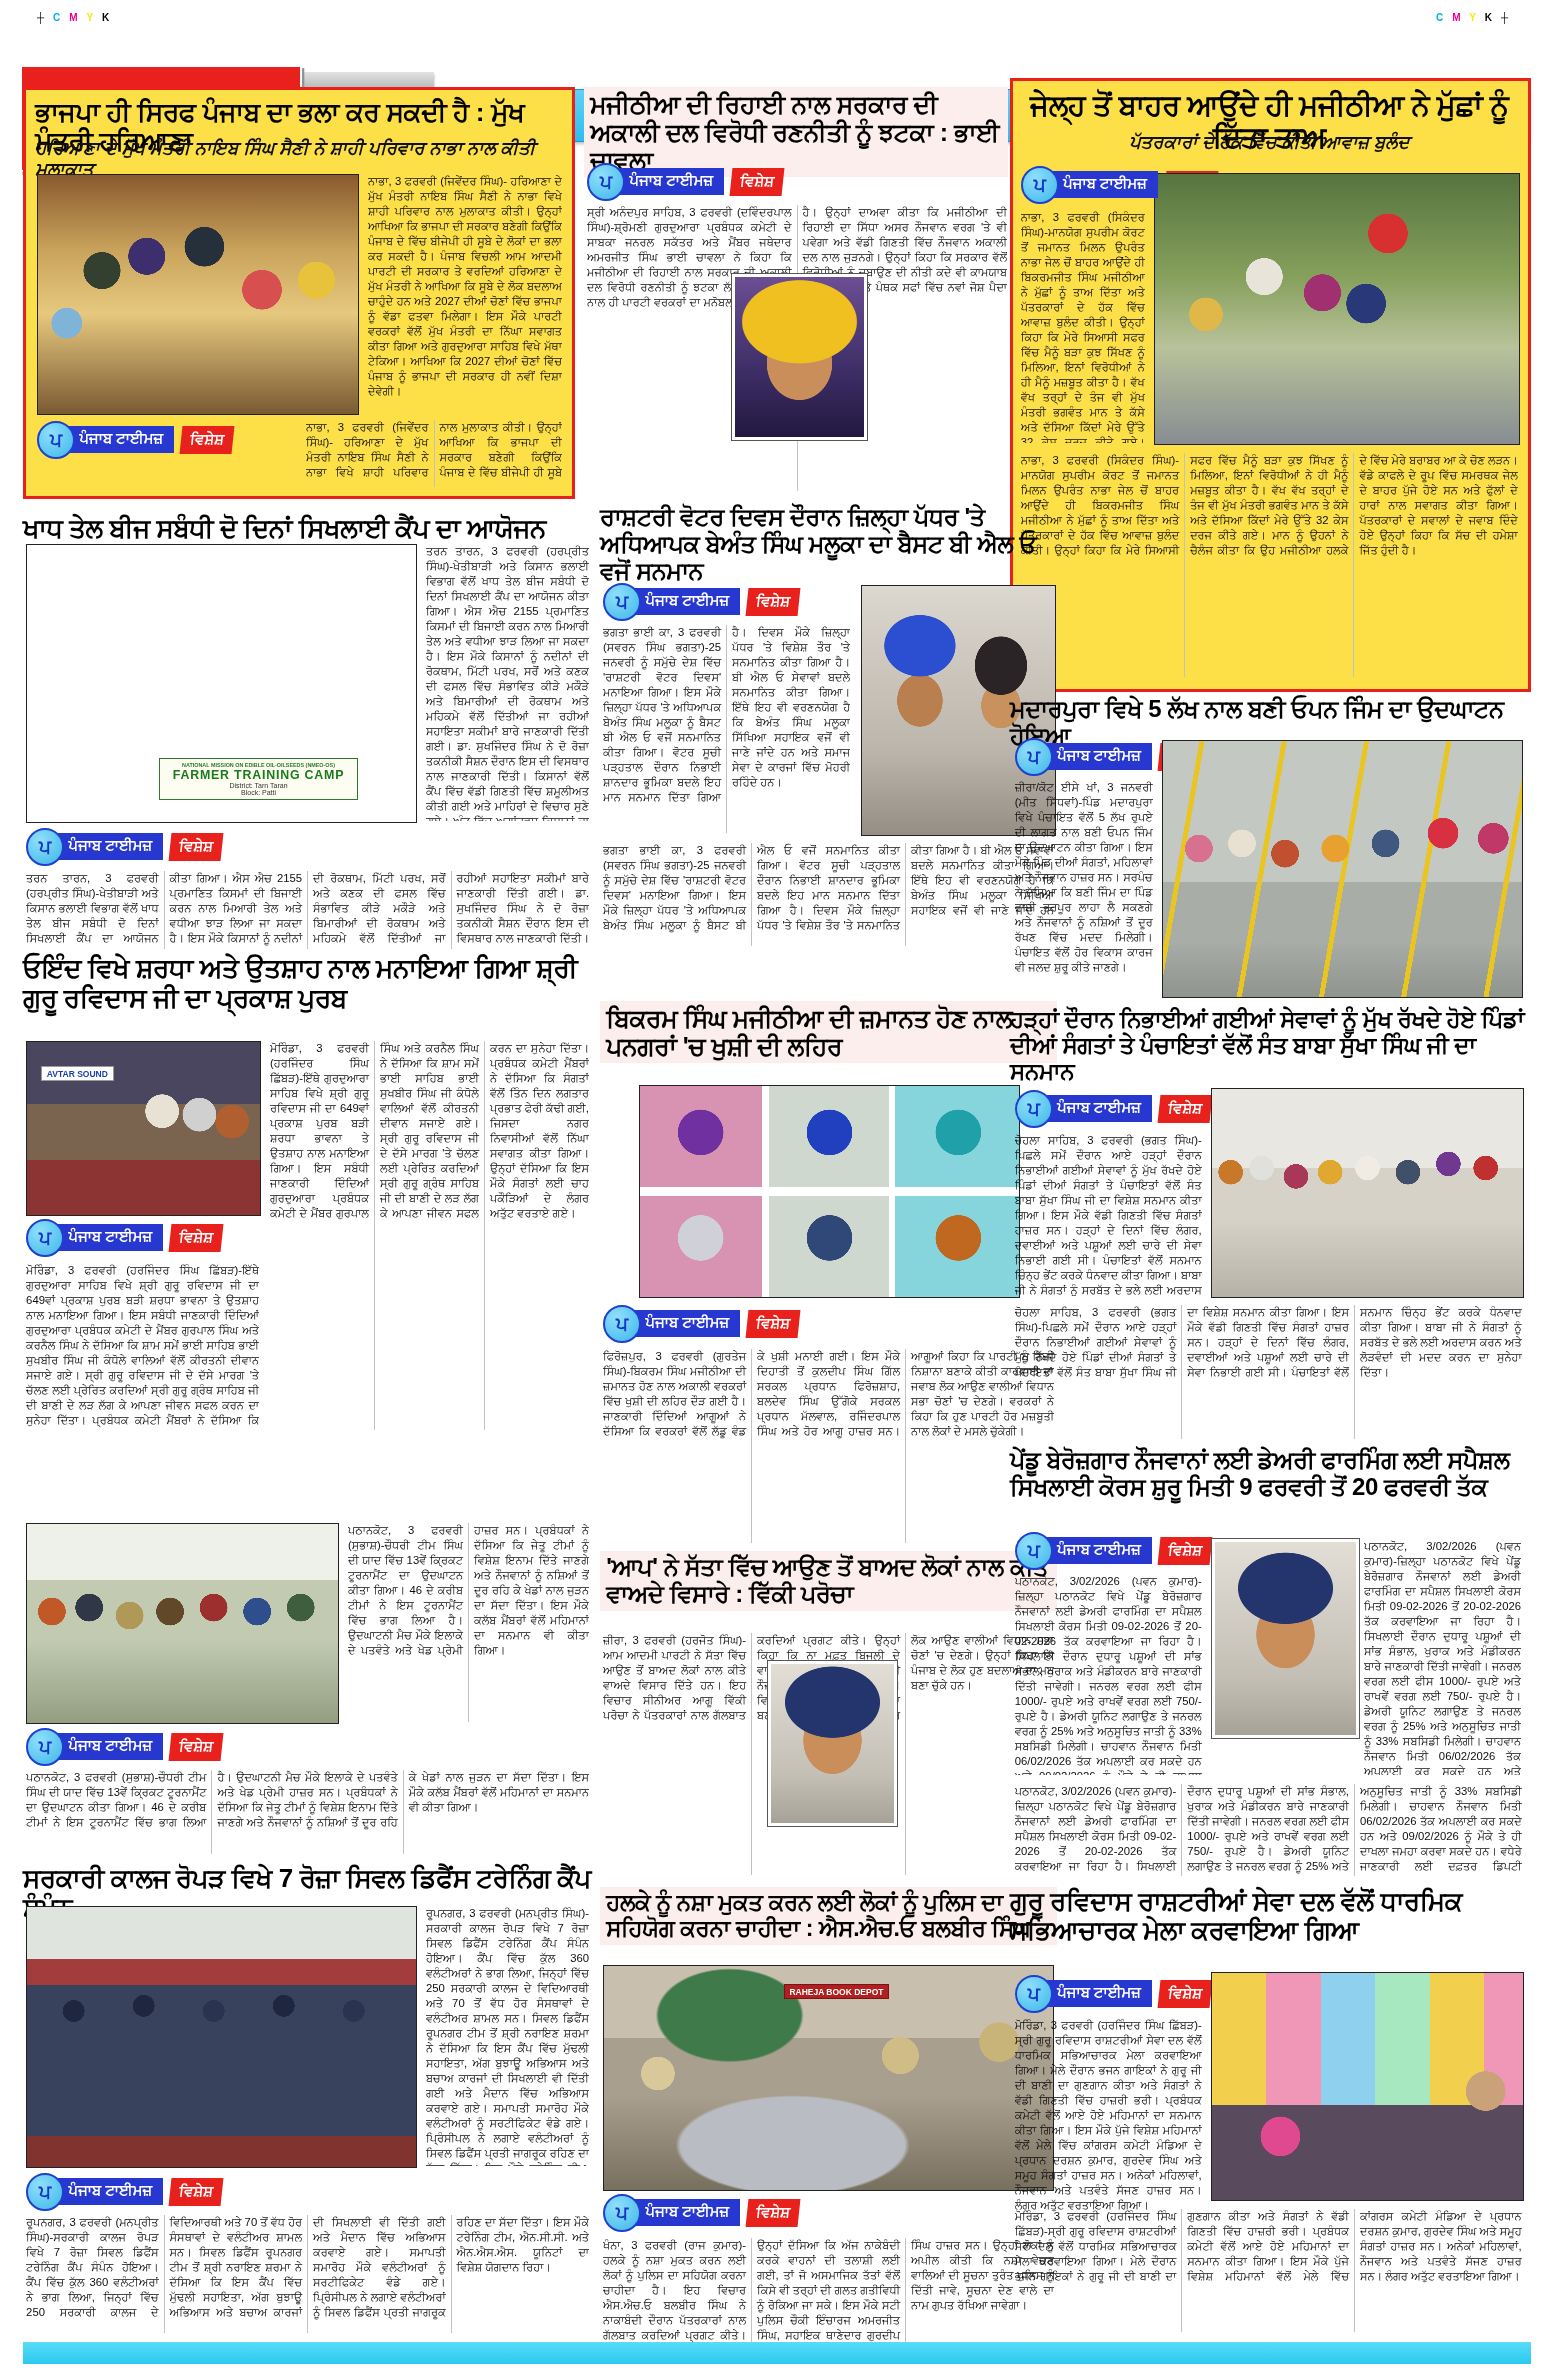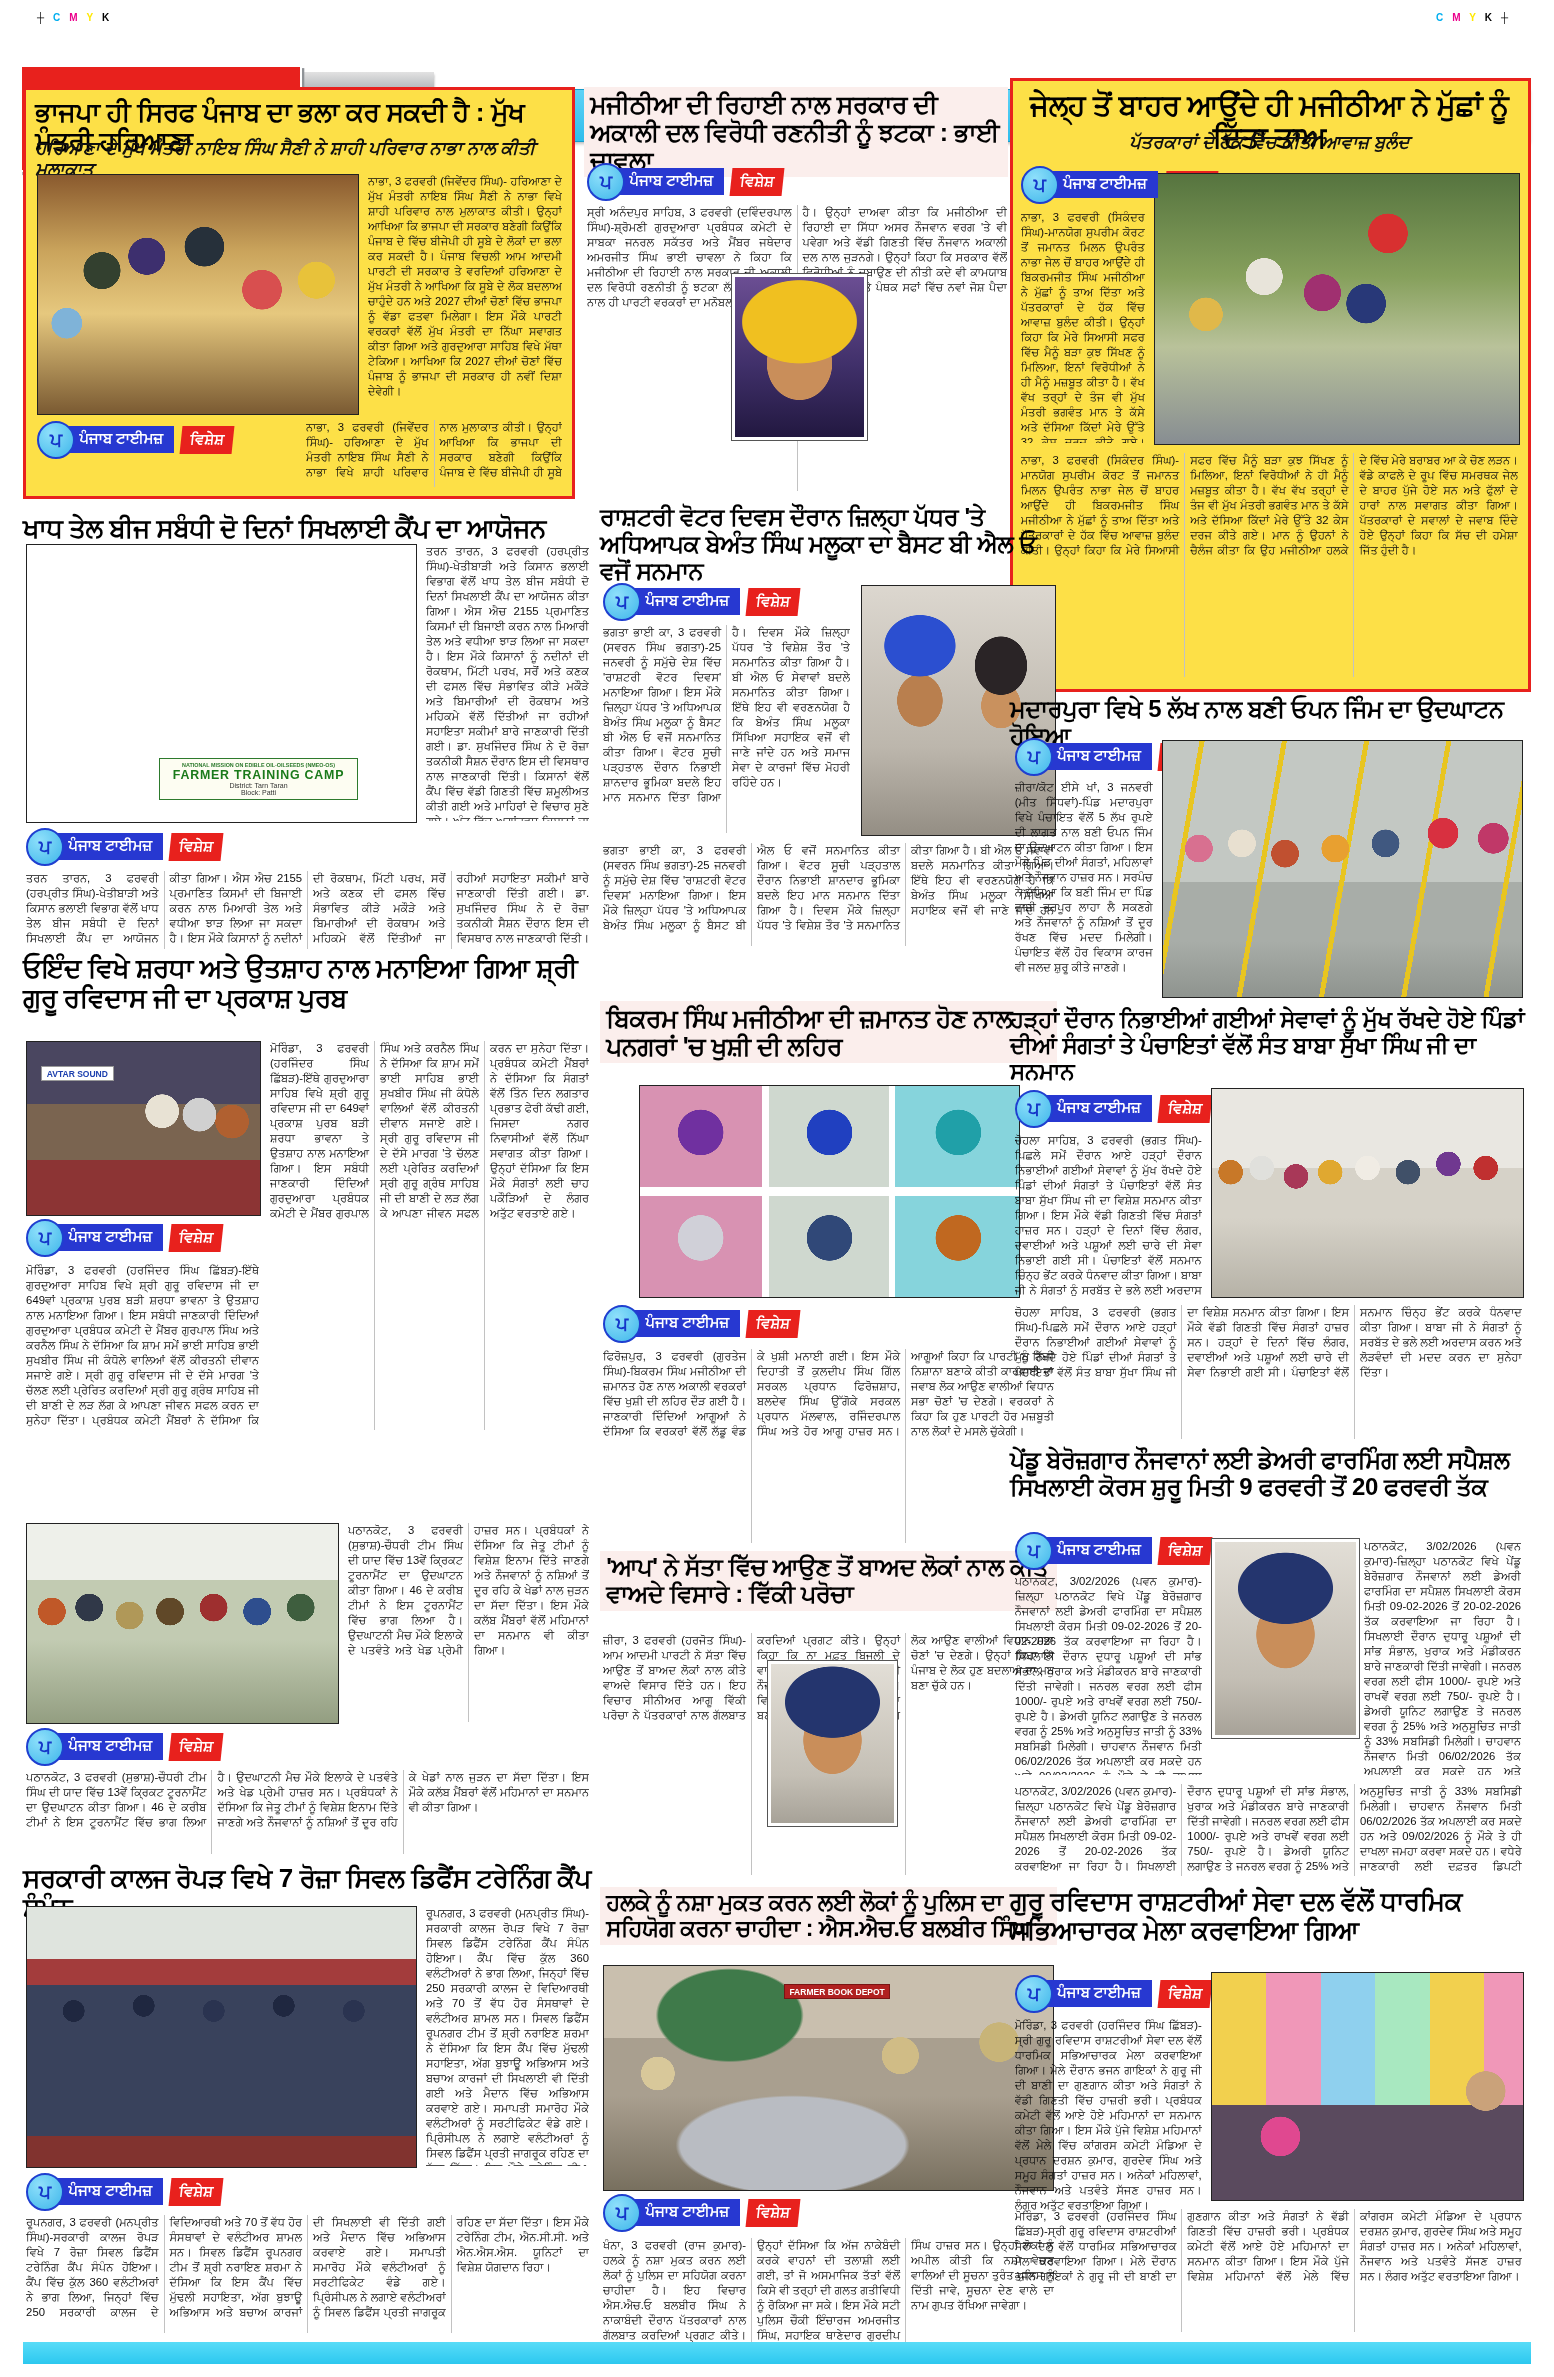--- a/index.html
+++ b/index.html
@@ -333,21 +333,21 @@
       <span class="circ">ਪ</span>
       <span class="bar">ਪੰਜਾਬ ਟਾਈਮਜ਼</span>
       <span class="sp">ਵਿਸ਼ੇਸ਼</span>
     </div>
     <div class="bd cols4 abs" style="left:3.1px;top:351px;width:563px;height:118px;">ਰੂਪਨਗਰ, 3 ਫਰਵਰੀ (ਮਨਪ੍ਰੀਤ ਸਿੰਘ)-ਸਰਕਾਰੀ ਕਾਲਜ ਰੋਪੜ ਵਿਖੇ 7 ਰੋਜ਼ਾ ਸਿਵਲ ਡਿਫੈਂਸ ਟਰੇਨਿੰਗ ਕੈਂਪ ਸੰਪੰਨ ਹੋਇਆ। ਕੈਂਪ ਵਿੱਚ ਕੁੱਲ 360 ਵਲੰਟੀਅਰਾਂ ਨੇ ਭਾਗ ਲਿਆ, ਜਿਨ੍ਹਾਂ ਵਿੱਚ 250 ਸਰਕਾਰੀ ਕਾਲਜ ਦੇ ਵਿਦਿਆਰਥੀ ਅਤੇ 70 ਤੋਂ ਵੱਧ ਹੋਰ ਸੰਸਥਾਵਾਂ ਦੇ ਵਲੰਟੀਅਰ ਸ਼ਾਮਲ ਸਨ। ਸਿਵਲ ਡਿਫੈਂਸ ਰੂਪਨਗਰ ਟੀਮ ਤੋਂ ਸ਼੍ਰੀ ਨਰਾਇਣ ਸ਼ਰਮਾ ਨੇ ਦੱਸਿਆ ਕਿ ਇਸ ਕੈਂਪ ਵਿੱਚ ਮੁੱਢਲੀ ਸਹਾਇਤਾ, ਅੱਗ ਬੁਝਾਊ ਅਭਿਆਸ ਅਤੇ ਬਚਾਅ ਕਾਰਜਾਂ ਦੀ ਸਿਖਲਾਈ ਵੀ ਦਿੱਤੀ ਗਈ ਅਤੇ ਮੈਦਾਨ ਵਿੱਚ ਅਭਿਆਸ ਕਰਵਾਏ ਗਏ। ਸਮਾਪਤੀ ਸਮਾਰੋਹ ਮੌਕੇ ਵਲੰਟੀਅਰਾਂ ਨੂੰ ਸਰਟੀਫਿਕੇਟ ਵੰਡੇ ਗਏ। ਪ੍ਰਿੰਸੀਪਲ ਨੇ ਲਗਾਏ ਵਲੰਟੀਅਰਾਂ ਨੂੰ ਸਿਵਲ ਡਿਫੈਂਸ ਪ੍ਰਤੀ ਜਾਗਰੂਕ ਰਹਿਣ ਦਾ ਸੱਦਾ ਦਿੱਤਾ। ਇਸ ਮੌਕੇ ਟਰੇਨਿੰਗ ਟੀਮ, ਐਨ.ਸੀ.ਸੀ. ਅਤੇ ਐਨ.ਐਸ.ਐਸ. ਯੂਨਿਟਾਂ ਦਾ ਵਿਸ਼ੇਸ਼ ਯੋਗਦਾਨ ਰਿਹਾ।</div>
   </div>
 
   <div class="abs" style="left:600px;top:1887px;width:457px;height:452px;">
     <h2 class="hl pinkhead abs" style="left:0;top:0;width:445px;font-size:23px;">ਹਲਕੇ ਨੂੰ ਨਸ਼ਾ ਮੁਕਤ ਕਰਨ ਲਈ ਲੋਕਾਂ ਨੂੰ ਪੁਲਿਸ ਦਾ ਸਹਿਯੋਗ ਕਰਨਾ ਚਾਹੀਦਾ : ਐਸ.ਐਚ.ਓ ਬਲਬੀਰ ਸਿੰਘ</h2>
     <div class="ph sc13" style="left:3.1px;top:78px;width:449px;height:224px;">
-      <div class="ph-label red" style="left:40%;top:8%;">FARMER BOOK DEPOT</div>
+      <div class="ph-label red" style="left:40%;top:8%;">RAHEJA BOOK DEPOT</div>
     </div>
     <div class="badge abs" style="left:3.1px;top:309px;">
       <span class="circ">ਪ</span>
       <span class="bar">ਪੰਜਾਬ ਟਾਈਮਜ਼</span>
       <span class="sp">ਵਿਸ਼ੇਸ਼</span>
     </div>
     <div class="bd cols3 abs" style="left:3.1px;top:351px;width:451px;height:115px;">ਖੰਨਾ, 3 ਫਰਵਰੀ (ਰਾਜ ਕੁਮਾਰ)-ਹਲਕੇ ਨੂੰ ਨਸ਼ਾ ਮੁਕਤ ਕਰਨ ਲਈ ਲੋਕਾਂ ਨੂੰ ਪੁਲਿਸ ਦਾ ਸਹਿਯੋਗ ਕਰਨਾ ਚਾਹੀਦਾ ਹੈ। ਇਹ ਵਿਚਾਰ ਐਸ.ਐਚ.ਓ ਬਲਬੀਰ ਸਿੰਘ ਨੇ ਨਾਕਾਬੰਦੀ ਦੌਰਾਨ ਪੱਤਰਕਾਰਾਂ ਨਾਲ ਗੱਲਬਾਤ ਕਰਦਿਆਂ ਪ੍ਰਗਟ ਕੀਤੇ। ਉਨ੍ਹਾਂ ਦੱਸਿਆ ਕਿ ਅੱਜ ਨਾਕੇਬੰਦੀ ਕਰਕੇ ਵਾਹਨਾਂ ਦੀ ਤਲਾਸ਼ੀ ਲਈ ਗਈ, ਤਾਂ ਜੋ ਅਸਮਾਜਿਕ ਤੱਤਾਂ ਵੱਲੋਂ ਕਿਸੇ ਵੀ ਤਰ੍ਹਾਂ ਦੀ ਗਲਤ ਗਤੀਵਿਧੀ ਨੂੰ ਰੋਕਿਆ ਜਾ ਸਕੇ। ਇਸ ਮੌਕੇ ਸਟੀ ਪੁਲਿਸ ਚੌਕੀ ਇੰਚਾਰਜ ਅਮਰਜੀਤ ਸਿੰਘ, ਸਹਾਇਕ ਥਾਣੇਦਾਰ ਗੁਰਦੀਪ ਸਿੰਘ ਹਾਜ਼ਰ ਸਨ। ਉਨ੍ਹਾਂ ਲੋਕਾਂ ਨੂੰ ਅਪੀਲ ਕੀਤੀ ਕਿ ਨਸ਼ਾ ਵੇਚਣ ਵਾਲਿਆਂ ਦੀ ਸੂਚਨਾ ਤੁਰੰਤ ਪੁਲਿਸ ਨੂੰ ਦਿੱਤੀ ਜਾਵੇ, ਸੂਚਨਾ ਦੇਣ ਵਾਲੇ ਦਾ ਨਾਮ ਗੁਪਤ ਰੱਖਿਆ ਜਾਵੇਗਾ।</div>
   </div>
 
   <div class="abs" style="left:1010px;top:1887px;width:515px;height:452px;">

